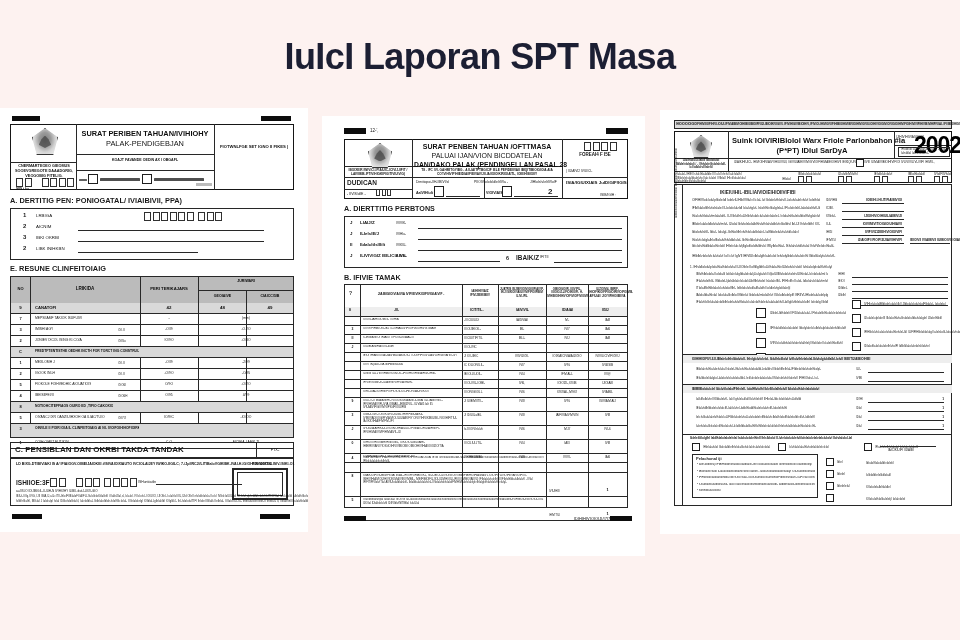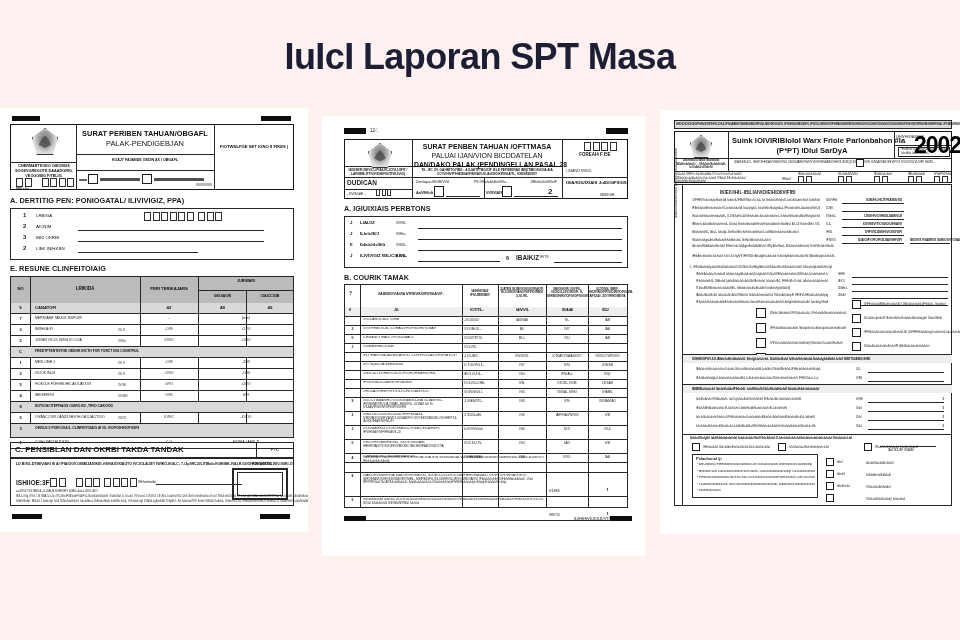--- a/index.html
+++ b/index.html
@@ -102,21 +102,21 @@
 
     <div class="bx2" style="left:4px; top:8px; width:284px; height:66px;"></div>
     <div class="vr" style="left:70px;  top:8px;  height:66px;"></div>
     <div class="vr" style="left:208px; top:8px;  height:66px;"></div>
     <div class="hr" style="left:70px;  top:38px; width:138px;"></div>
     <div class="hr" style="left:70px;  top:54px; width:138px;"></div>
     <div class="hr" style="left:4px;   top:46px; width:66px;"></div>
 
     <div class="emblem" style="left:26px; top:12px; width:26px; height:27px;"></div>
 
-    <div class="ttl cen" style="left:72px; top:13px; width:134px; font-size:7.4px;">SURAT PERIBEN TAHUAN/OBGAFL</div>
+    <div class="ttl cen" style="left:72px; top:13px; width:134px; font-size:7.4px;">SURAT PERIBEN TAHUAN/IVIHIOHY</div>
     <div class="ttl cen" style="left:72px; top:23px; width:134px; font-size:7.4px; font-weight:400;">PALAK-PENDIGEBJAN</div>
     <div class="ttl cen" style="left:72px; top:42px; width:134px; font-size:3.6px;">KOAJT FAVANDE OEDIN AX I OBGAFL</div>
     <div class="ttl cen" style="left:210px; top:28px; width:76px; font-size:4.2px; line-height:6px; white-space:normal;">FIOTWNLFGE SET IGNO II FIKES |</div>
     <div class="ttl cen" style="left:6px; top:48px; width:64px; font-size:3.8px; line-height:5.2px; white-space:normal;">CNERMARTEOEO GIEOMUS SOOEVGREGOTE DAAADGRIG, VEOGOBIG FITELIG.</div>
 
     <div class="cellrow" style="left:10px; top:62px;">
       <i></i>
         <i></i>
         <i style="border:none"></i>
         <i></i>
@@ -128,21 +128,21 @@
 
     <div class="cbox" style="left:82px; top:58px; width:10px; height:10px;"></div>
     <div class="cbox" style="left:136px;top:58px; width:10px; height:10px;"></div>
     <div class="tx thick" style="left:94px;  top:62px; width:40px;"></div>
     <div class="tx thick" style="left:148px; top:62px; width:50px;"></div>
     <div class="tx" style="left:73px;  top:63px; width:8px;"></div>
     <div class="sh" style="left:190px; top:67px; width:16px; height:3px;"></div>
 
     <div class="sub" style="left:4px; top:80px; font-size:7.4px;">
       <span>A.</span>
-      <span>DERTITIG PEN: PONIOGATAL/ ILIVIVIGIZ, PPA)</span>
+      <span>DERTITIG PEN: PONIOGATAL/ IVIAIBIVII, PPA)</span>
     </div>
     <div class="bx" style="left:4px; top:92px; width:284px; height:52px;"></div>
 
     <div class="sub" style="left:17px; top:96px;  font-size:6px;">1</div>
     <div class="sub" style="left:17px; top:107px; font-size:6px;">2</div>
     <div class="sub" style="left:17px; top:118px; font-size:6px;">3</div>
     <div class="sub" style="left:17px; top:129px; font-size:6px;">2</div>
     <div class="ttl" style="left:30px; top:97px;  font-size:4.4px; font-weight:400;">LRBIGA</div>
     <div class="ttl" style="left:30px; top:108px; font-size:4.4px; font-weight:400;">AICNIM</div>
     <div class="ttl" style="left:30px; top:119px; font-size:4.4px; font-weight:400;">IBKI OKRBI</div>
@@ -351,21 +351,21 @@
     <div class="ttl" style="left:82px;  top:67px; font-size:3.6px;">AaIVIHIuIt</div>
     <div class="cbox" style="left:100px; top:62px; width:10px; height:11px;"></div>
     <div class="hr" style="left:112px; top:72px; width:34px;"></div>
     <div class="ttl" style="left:152px; top:67px; font-size:3.6px;">VIOIVIAIS</div>
     <div class="cbox" style="left:168px; top:62px; width:10px; height:11px;"></div>
     <div class="hr" style="left:180px; top:72px; width:44px;"></div>
     <div class="sub" style="left:214px; top:63px; font-size:8px;">2</div>
 
     <div class="sub" style="left:10px; top:80px; font-size:7.2px;">
       <span>A.</span>
-      <span>IGIUIXIAIS PERBTONS</span>
+      <span>DIERTTITIG PERBTONS</span>
     </div>
     <div class="bx" style="left:10px; top:92px; width:284px; height:52px;"></div>
     <div id="p2secA">
         <div class="ttl" style="left: 16px; top: 96px; font-size: 4.4px;">J</div>
         <div class="ttl" style="left: 26px; top: 96px; font-size: 4.4px;">LIAIJ/Z</div>
         <div class="ttl" style="left: 62px; top: 97px; font-size: 3.2px; font-weight: 400;">IVIVIK-</div>
         <div class="hr" style="left: 84px; top: 104px; width: 204px;"></div>
         <div class="ttl" style="left: 16px; top: 107px; font-size: 4.4px;">J</div>
         <div class="ttl" style="left: 26px; top: 107px; font-size: 4.4px;">ILIeIsIE/J</div>
         <div class="ttl" style="left: 62px; top: 108px; font-size: 3.2px; font-weight: 400;">IVIHIu-</div>
@@ -379,21 +379,21 @@
         <div class="ttl" style="left: 62px; top: 130px; font-size: 3.2px; font-weight: 400;">T IIKIu-</div>
         <div class="hr" style="left: 84px; top: 137px; width: 82px;"></div>
       </div>
     <div class="sub" style="left:172px; top:131px; font-size:5.4px;">6</div>
     <div class="sub" style="left:182px; top:130px; font-size:6.4px;">IBAIK/Z</div>
     <div class="ttl" style="left:206px; top:131px; font-size:3.6px; font-weight:400;">IFITII</div>
     <div class="hr" style="left:220px; top:138px; width:68px;"></div>
 
     <div class="sub" style="left:10px; top:149px; font-size:7.2px;">
       <span>B.</span>
-      <span>COURIK TAMAK</span>
+      <span>IFIVIE TAMAK</span>
     </div>
 
     <div class="bx" style="left:10px; top:160px; width:284px; height:224px;"></div>
     <div class="hr" style="left:11px; top:183px; width:282px;"></div>
     <div class="sh3" style="left:11px; top:183px; width:282px; height:9px;"></div>
     <div class="hr" style="left:11px; top:192px; width:282px;"></div>
     <div class="vr" style="left:26px;  top:160px; height:224px;"></div>
     <div class="vr" style="left:128px; top:160px; height:224px;"></div>
     <div class="vr" style="left:164px; top:160px; height:224px;"></div>
     <div class="vr" style="left:212px; top:160px; height:224px;"></div>

